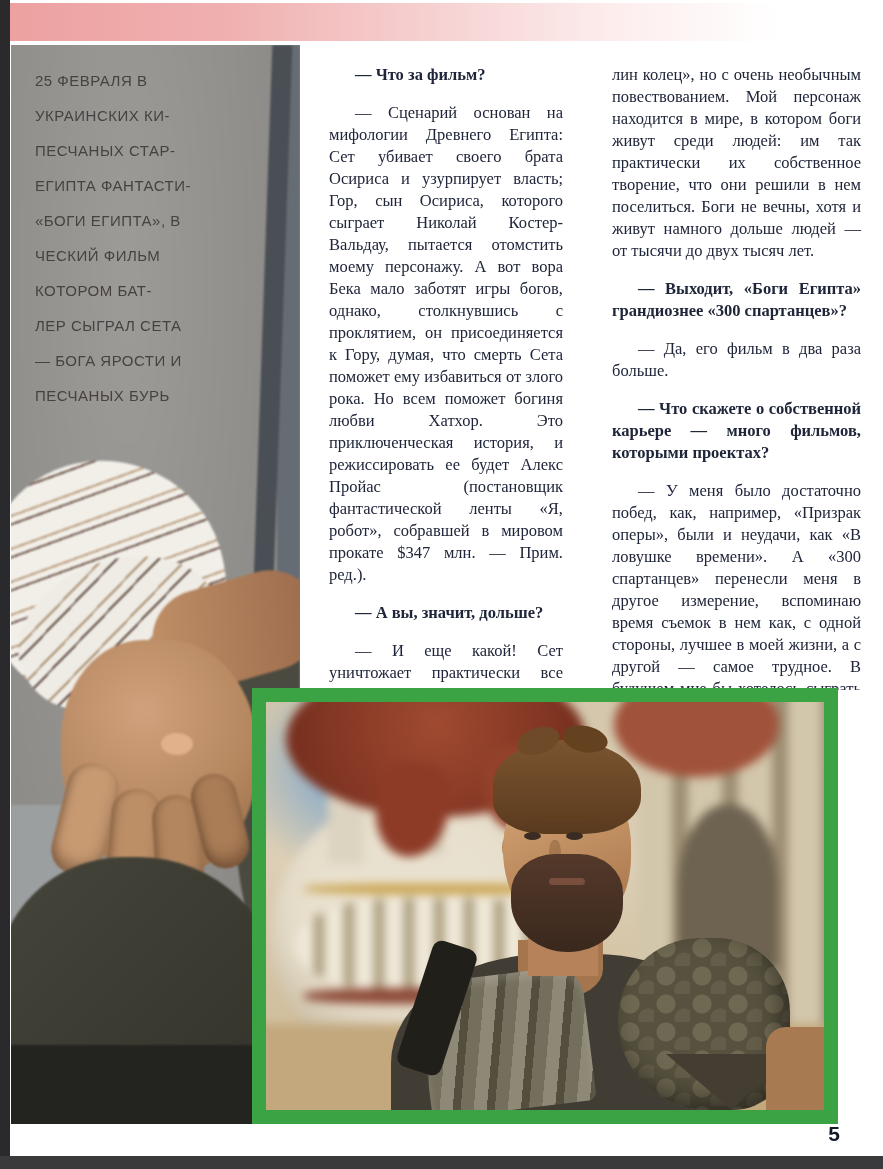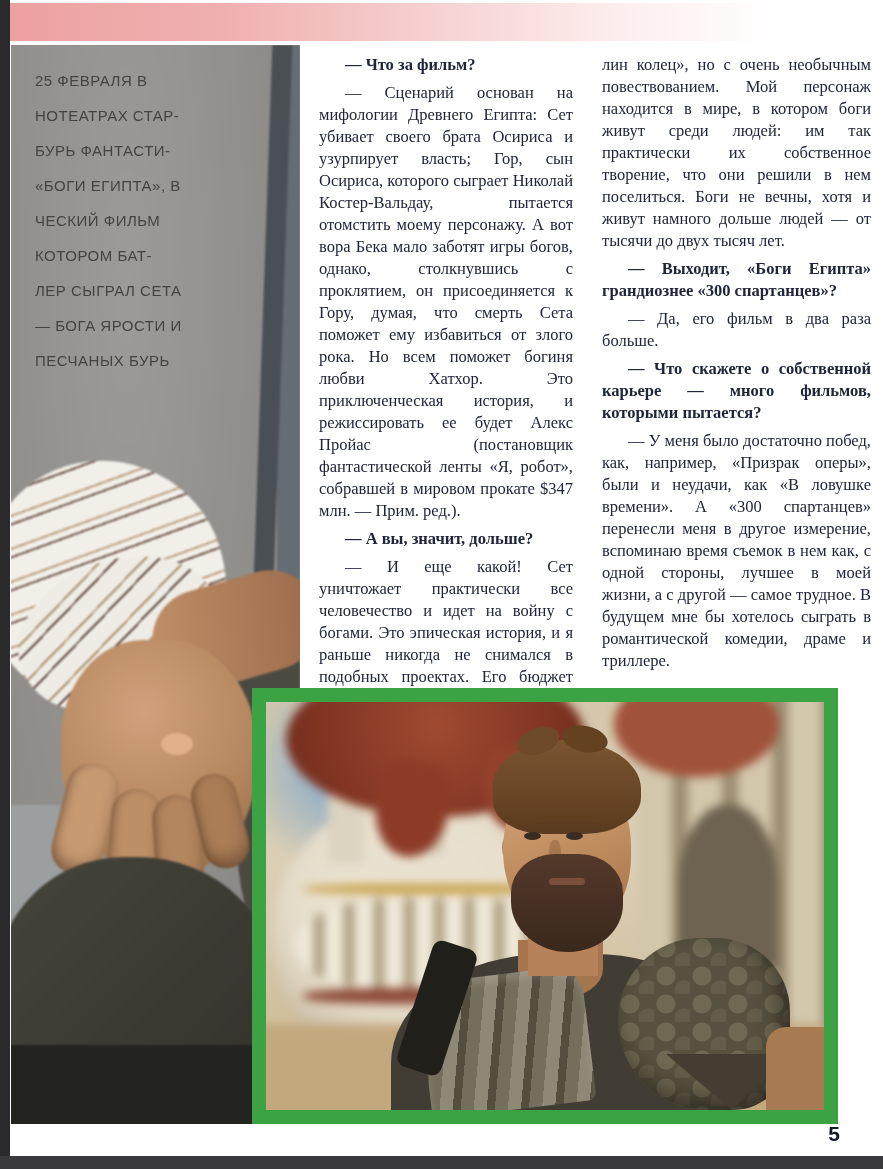--- a/index.html
+++ b/index.html
@@ -46,21 +46,21 @@
   .caption{position:absolute;left:24px;top:18px;width:252px;z-index:5;
     font-family:"Liberation Sans",sans-serif;font-size:15px;line-height:35px;
     letter-spacing:0.5px;color:#474241;font-weight:400;white-space:nowrap;}
   .cap-line{display:block;}
 
   
   .col{top:48px;height:642px;overflow:hidden;color:#20263a;font-size:16.5px;line-height:22px;
     text-align:justify;}
   .col1{left:313px;width:266px;}
   .col2{left:596px;width:281px;}
-  .col p{margin:6px;text-indent:26px;}
+  .col p{margin:16px;text-indent:26px;}
   .col p.q{font-weight:bold;}
   .col p.cont{text-indent:0;}
 
   
   .still-frame{left:252px;top:688px;width:586px;height:436px;box-sizing:border-box;
     border:14px solid #3ca345;background:#d8cbb0;overflow:hidden;z-index:3;}
   .still-bg{position:absolute;left:-10px;top:-10px;width:578px;height:428px;filter:blur(5px);}
   .sb-base{position:absolute;inset:0;background:linear-gradient(180deg,#d3c6ab 0%,#dccfb6 40%,#c9b48c 100%);}
   .sb-sky{position:absolute;left:-20px;top:-20px;width:210px;height:200px;
     background:radial-gradient(circle,#7ea7cd 0%,rgba(126,167,205,0) 70%);}
@@ -145,43 +145,44 @@
       <div class="knuckle"></div>
       <div class="finger f1"></div>
       <div class="finger f2"></div>
       <div class="finger f3"></div>
       <div class="finger f4"></div>
       <div class="jacket-main"></div>
       <div class="jacket-shadow"></div>
     </div>
     <div class="caption">
       <span class="cap-line">25 ФЕВРАЛЯ В</span>
-      <span class="cap-line">НОТЕАТРАХ СТАР-</span>
-      <span class="cap-line">БУРЬ ФАНТАСТИ-</span>
+      <span class="cap-line">УКРАИНСКИХ КИ-</span>
+      <span class="cap-line">ПЕСЧАНЫХ СТАР-</span>
+      <span class="cap-line">ЕГИПТА ФАНТАСТИ-</span>
       <span class="cap-line">«БОГИ ЕГИПТА», В</span>
       <span class="cap-line">ЧЕСКИЙ ФИЛЬМ</span>
       <span class="cap-line">КОТОРОМ БАТ-</span>
       <span class="cap-line">ЛЕР СЫГРАЛ СЕТА</span>
       <span class="cap-line">— БОГА ЯРОСТИ И</span>
       <span class="cap-line">ПЕСЧАНЫХ БУРЬ</span>
     </div>
   </div>
 
   <div class="abs col col1">
     <p class="q">— Что за фильм?</p>
     <p class="a">— Сценарий основан на мифологии Древнего Египта: Сет убивает своего брата Осириса и узурпирует власть; Гор, сын Осириса, которого сыграет Николай Костер-Вальдау, пытается отомстить моему персонажу. А вот вора Бека мало заботят игры богов, однако, столкнувшись с проклятием, он присоединяется к Гору, думая, что смерть Сета поможет ему избавиться от злого рока. Но всем поможет богиня любви Хатхор. Это приключенческая история, и режиссировать ее будет Алекс Пройас (постановщик фантастической ленты «Я, робот», собравшей в мировом прокате $347 млн. — Прим. ред.).</p>
     <p class="q">— А вы, значит, дольше?</p>
     <p class="a">— И еще какой! Сет уничтожает практически все человечество и идет на войну с богами. Это эпическая история, и я раньше никогда не снимался в подобных проектах. Его бюджет $140 млн. — это как «Аватар» или «Власте-</p>
   </div>
 
   <div class="abs col col2">
     <p class="a cont">лин колец», но с очень необычным повествованием. Мой персонаж находится в мире, в котором боги живут среди людей: им так практически их собственное творение, что они решили в нем поселиться. Боги не вечны, хотя и живут намного дольше людей — от тысячи до двух тысяч лет.</p>
     <p class="q">— Выходит, «Боги Египта» грандиознее «300 спартанцев»?</p>
     <p class="a">— Да, его фильм в два раза больше.</p>
-    <p class="q">— Что скажете о собственной карьере — много фильмов, которыми пытается?</p>
+    <p class="q">— Что скажете о собственной карьере — много фильмов, которыми проектах?</p>
     <p class="a">— У меня было достаточно побед, как, например, «Призрак оперы», были и неудачи, как «В ловушке времени». А «300 спартанцев» перенесли меня в другое измерение, вспоминаю время съемок в нем как, с одной стороны, лучшее в моей жизни, а с другой — самое трудное. В будущем мне бы хотелось сыграть в романтической комедии, драме и триллере.</p>
   </div>
 
   <div class="abs still-frame">
     <div class="still-bg">
       <div class="sb-base"></div>
       <div class="sb-sky"></div>
       <div class="sb-skyr"></div>
       <div class="sb-rightcols"></div>
       <div class="sb-arch"></div>

